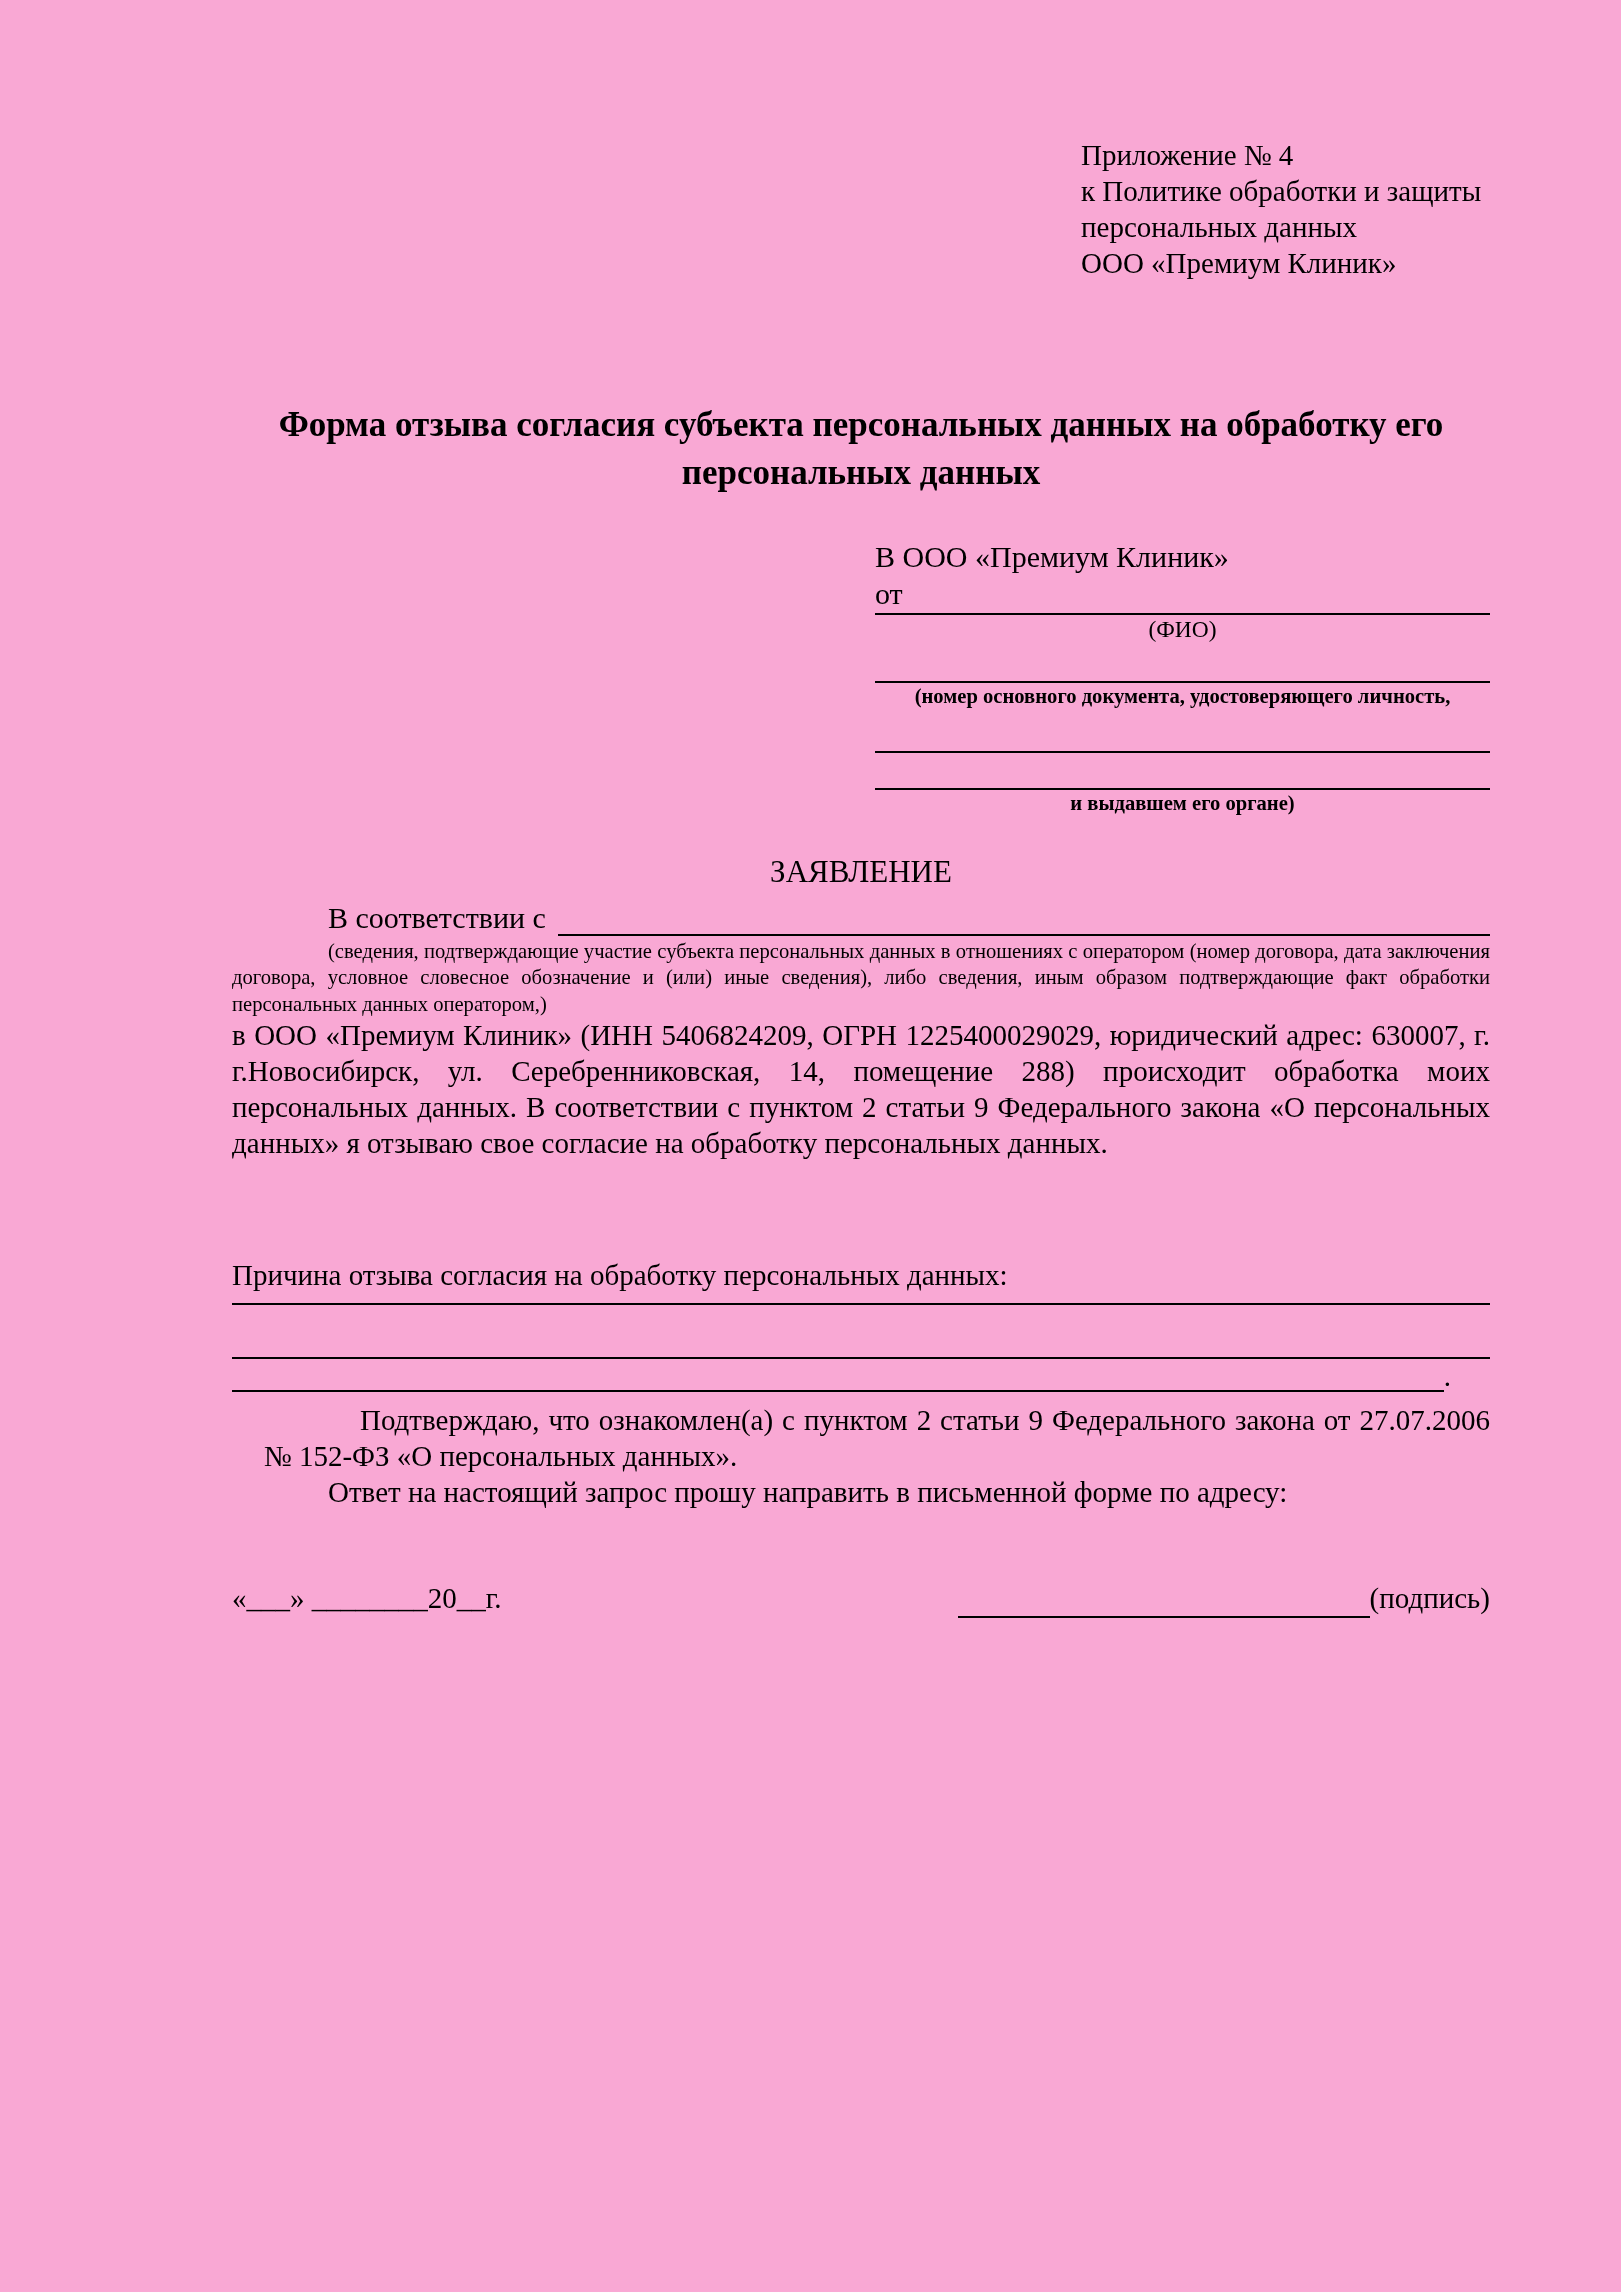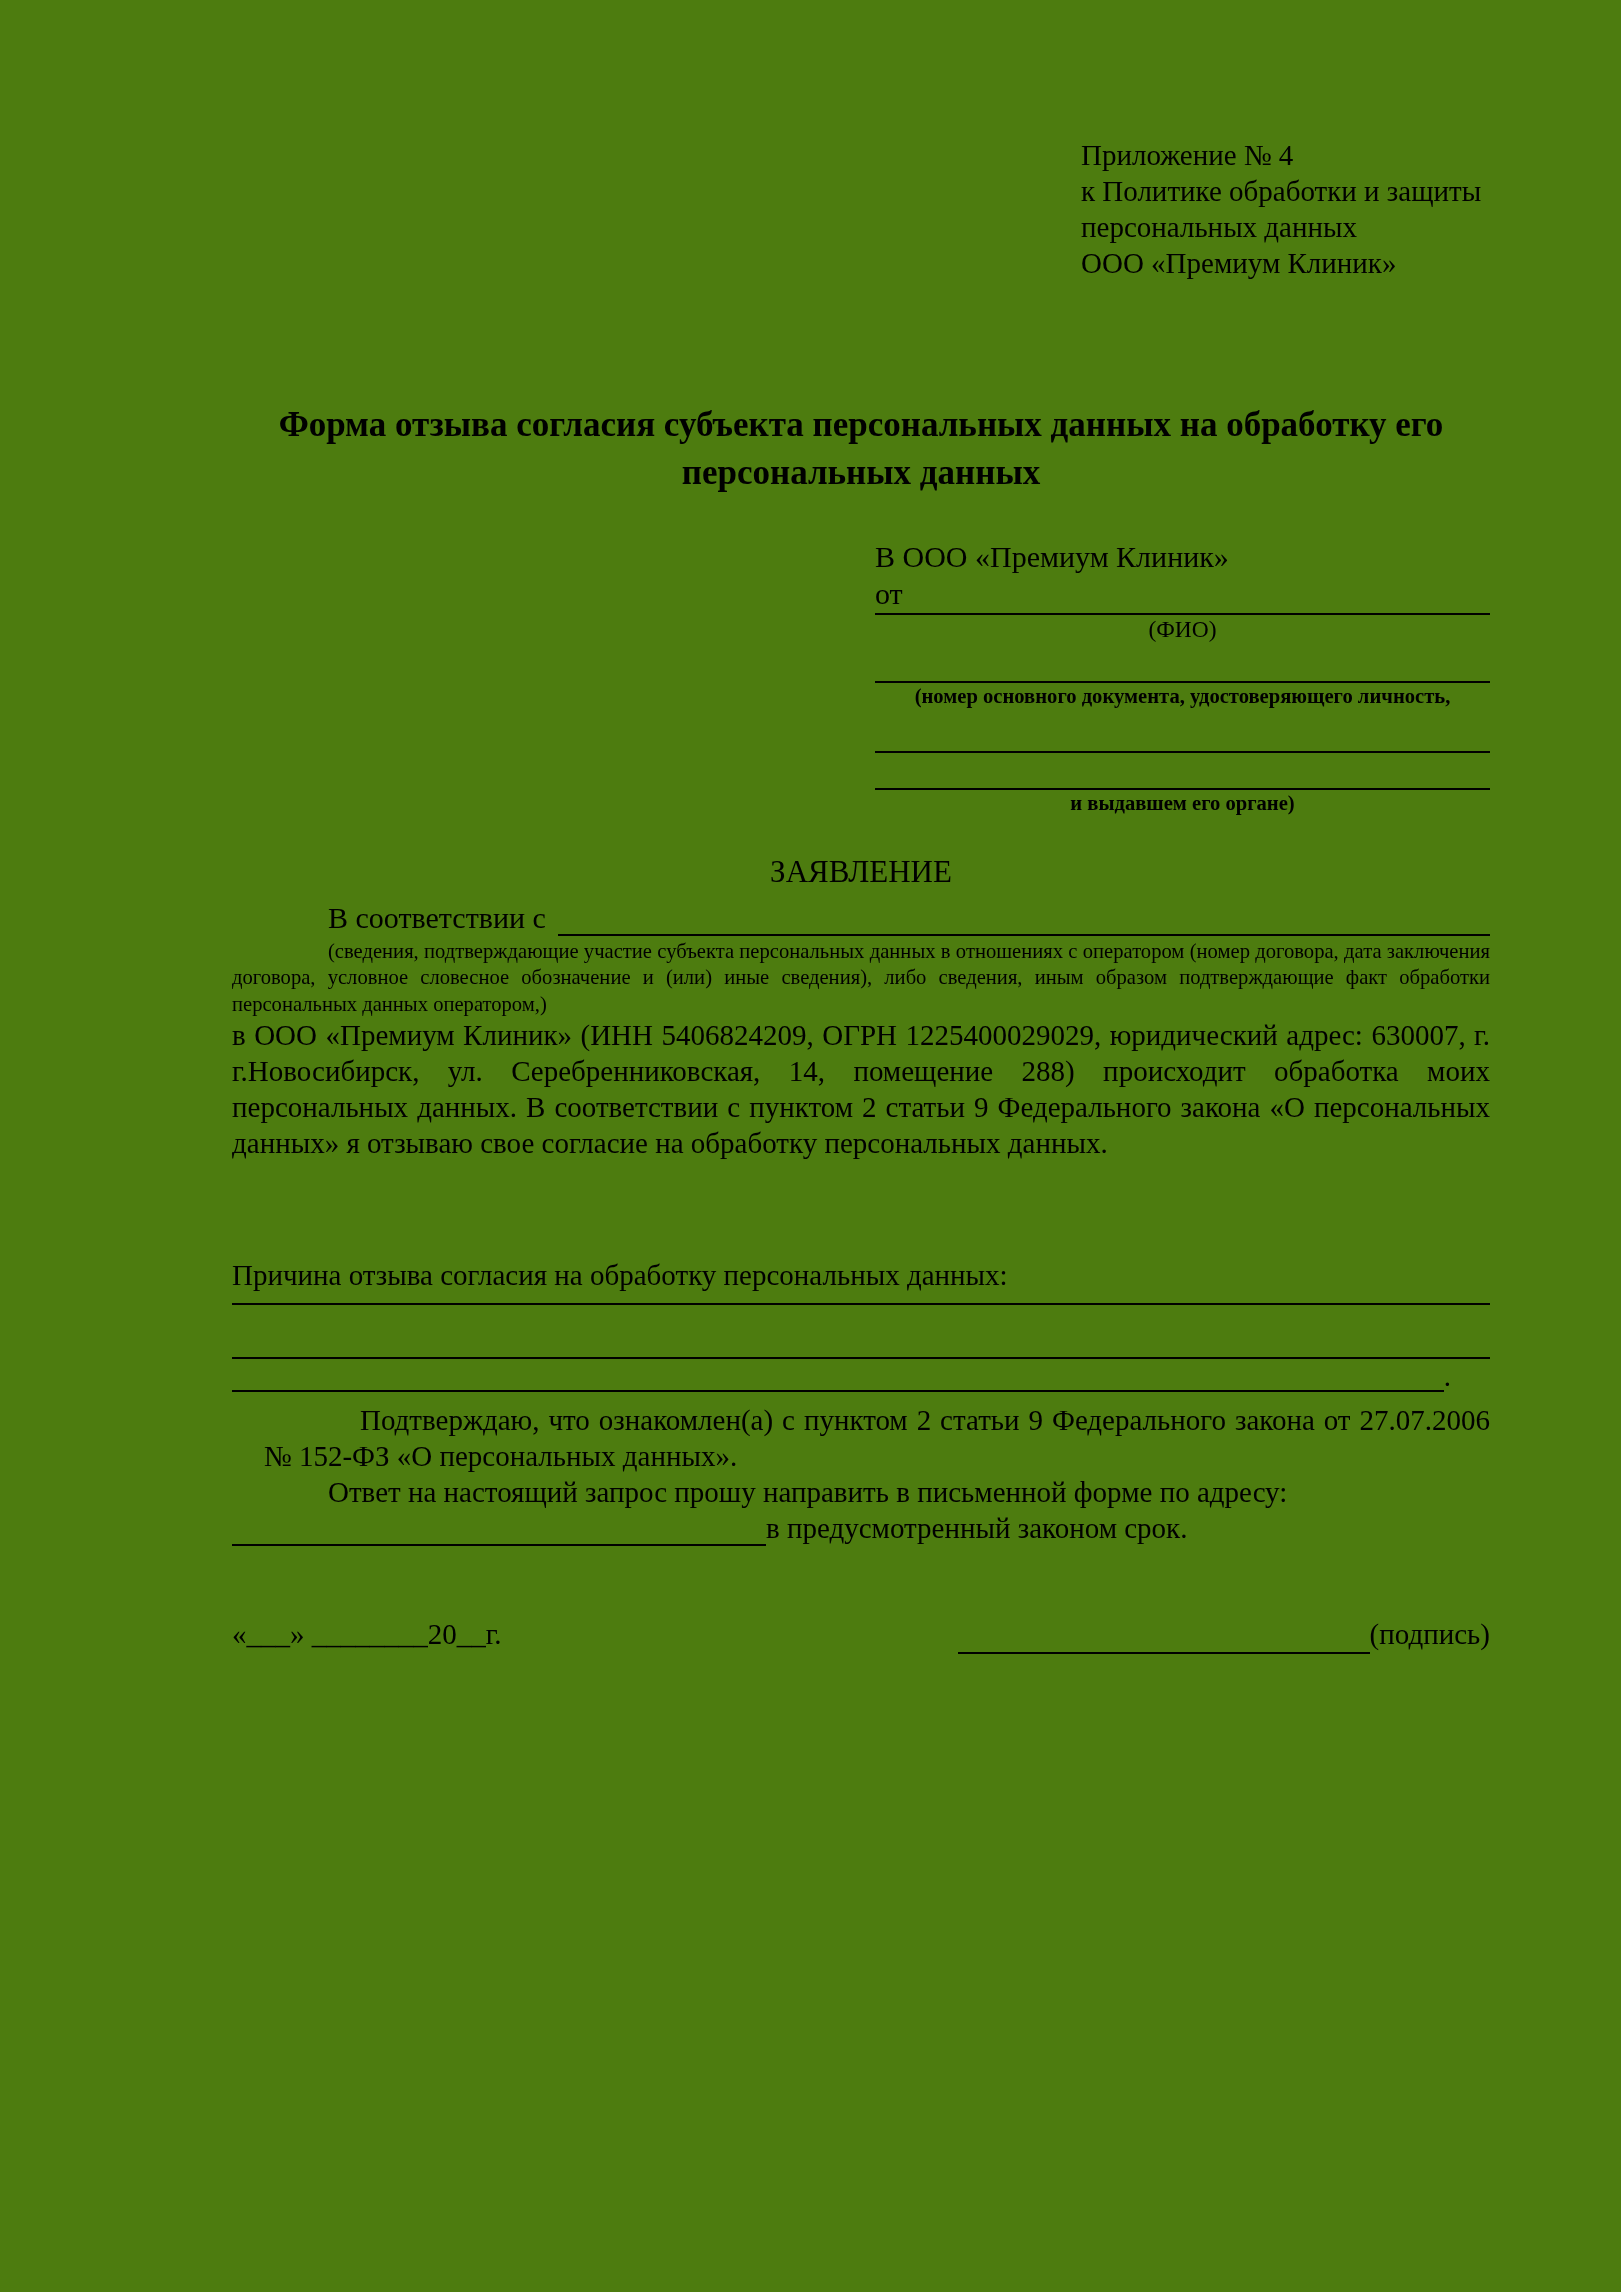--- a/index.html
+++ b/index.html
@@ -1,21 +1,21 @@
 <!DOCTYPE html>
 <html><head>
 <meta charset="utf-8">
 <style>
   html, body { margin: 0; padding: 0; background: #e8e8e8; }
   .page {
     position: relative;
     width: 1621px;
     height: 2293px;
     margin: 0 auto;
-    background: #4d7c0f;
+    background: #f9a8d4;
     box-sizing: border-box;
     padding: 137px 131px 59px 232px;
     font-family: "Liberation Serif", "DejaVu Serif", serif;
     color: #000;
     overflow: hidden;
   }
   .appendix {
     margin-left: 849px;
     font-size: 29px;
     line-height: 36px;
@@ -176,24 +176,20 @@
 
   <div class="ruled2-row">
     <div class="fill-line"></div>
     <span>.</span>
   </div>
 
   <div class="confirm-par">Подтверждаю, что ознакомлен(а) с пунктом 2 статьи 9 Федерального закона от 27.07.2006 № 152-ФЗ «О персональных данных».</div>
 
   <div class="reply-par">Ответ на настоящий запрос прошу направить в письменной форме по адресу:</div>
 
-  <div class="reply-tail-row">
-    <div class="address-line"></div>
-    <span>в предусмотренный законом срок.</span>
-  </div>
 
   <div class="sig-row">
     <div>«___» ________20__г.</div>
     <div class="sig-right">
       <div class="sig-line"></div>
       <span>(подпись)</span>
     </div>
   </div>
 
 </div>

